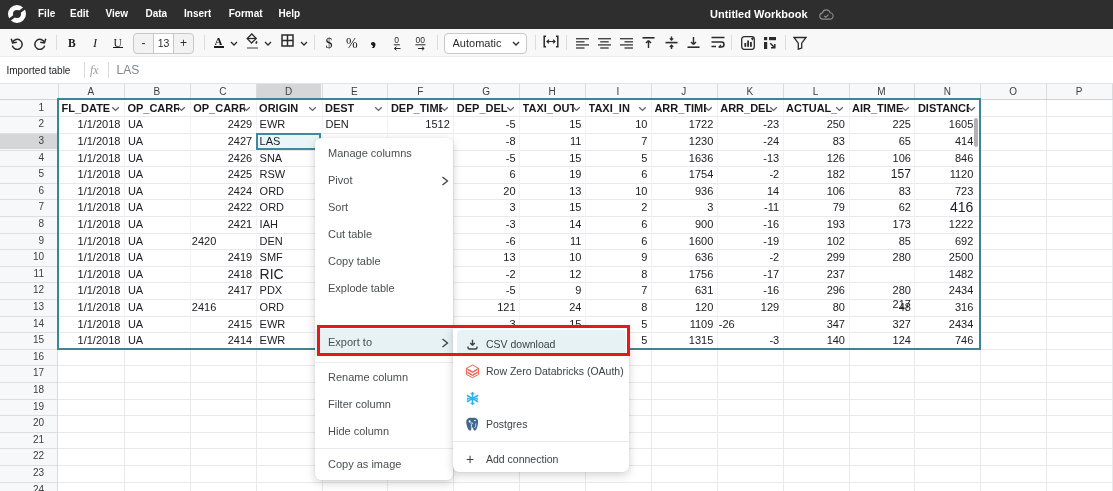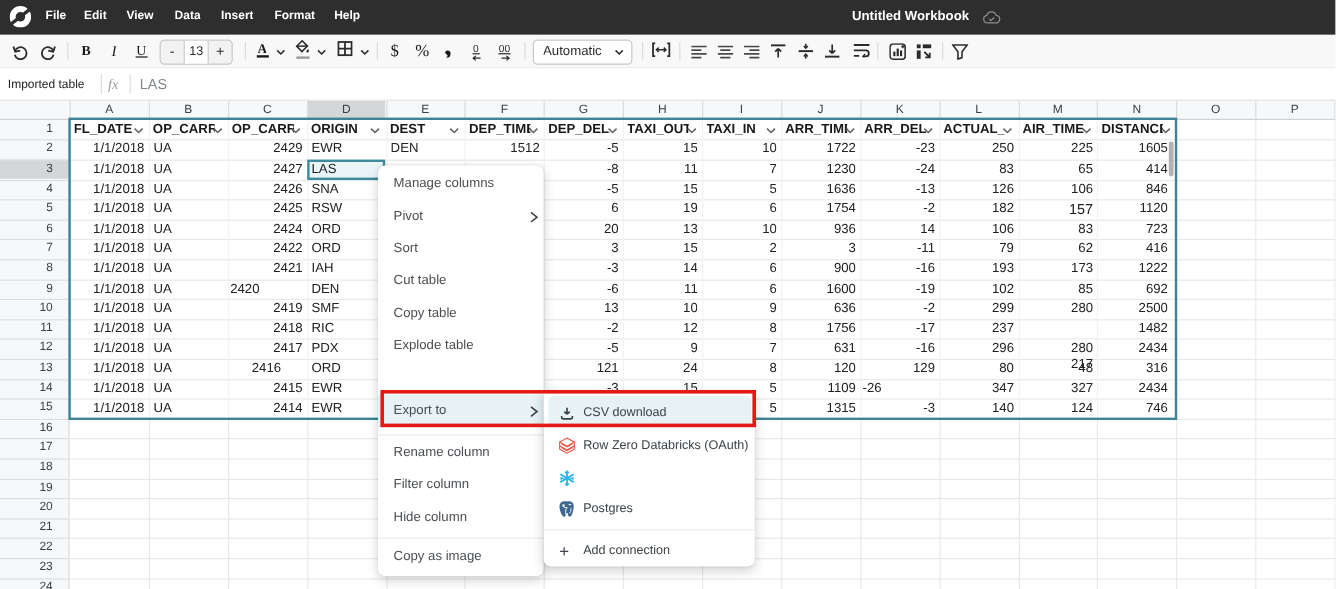--- a/index.html
+++ b/index.html
@@ -298,21 +298,21 @@
 <div class="abs ct" style="left:127.9px;top:199.3px;width:59.9px;height:16.6px;line-height:17.2px;font-size:11px;color:#202124;">UA</div>
 <div class="abs ct" style="left:191.8px;top:199.3px;width:60.4px;height:16.6px;line-height:17.2px;text-align:right;font-size:11px;color:#202124;">2422</div>
 <div class="abs ct" style="left:259.6px;top:199.3px;width:59.9px;height:16.6px;line-height:17.2px;font-size:11px;color:#202124;">ORD</div>
 <div class="abs ct" style="left:455.2px;top:199.3px;width:60.4px;height:16.6px;line-height:17.2px;text-align:right;font-size:11px;color:#202124;">3</div>
 <div class="abs ct" style="left:521.1px;top:199.3px;width:60.4px;height:16.6px;line-height:17.2px;text-align:right;font-size:11px;color:#202124;">15</div>
 <div class="abs ct" style="left:587.0px;top:199.3px;width:60.4px;height:16.6px;line-height:17.2px;text-align:right;font-size:11px;color:#202124;">2</div>
 <div class="abs ct" style="left:652.9px;top:199.3px;width:60.4px;height:16.6px;line-height:17.2px;text-align:right;font-size:11px;color:#202124;">3</div>
 <div class="abs ct" style="left:718.8px;top:199.3px;width:60.4px;height:16.6px;line-height:17.2px;text-align:right;font-size:11px;color:#202124;">-11</div>
 <div class="abs ct" style="left:784.6px;top:199.3px;width:60.4px;height:16.6px;line-height:17.2px;text-align:right;font-size:11px;color:#202124;">79</div>
 <div class="abs ct" style="left:850.5px;top:199.3px;width:60.4px;height:16.6px;line-height:17.2px;text-align:right;font-size:11px;color:#202124;">62</div>
-<div class="abs ct" style="left:916.4px;top:199.3px;width:56.9px;height:16.6px;line-height:17.2px;text-align:right;font-size:11px;color:#202124;">416</div>
+<div class="abs ct" style="left:916.4px;top:199.3px;width:56.9px;height:16.6px;line-height:17.2px;text-align:right;font-size:14px;color:#202124;">416</div>
 <div class="abs ct" style="left:60.0px;top:215.9px;width:60.4px;height:16.6px;line-height:17.2px;text-align:right;font-size:11px;color:#202124;">1/1/2018</div>
 <div class="abs ct" style="left:127.9px;top:215.9px;width:59.9px;height:16.6px;line-height:17.2px;font-size:11px;color:#202124;">UA</div>
 <div class="abs ct" style="left:191.8px;top:215.9px;width:60.4px;height:16.6px;line-height:17.2px;text-align:right;font-size:11px;color:#202124;">2421</div>
 <div class="abs ct" style="left:259.6px;top:215.9px;width:59.9px;height:16.6px;line-height:17.2px;font-size:11px;color:#202124;">IAH</div>
 <div class="abs ct" style="left:455.2px;top:215.9px;width:60.4px;height:16.6px;line-height:17.2px;text-align:right;font-size:11px;color:#202124;">-3</div>
 <div class="abs ct" style="left:521.1px;top:215.9px;width:60.4px;height:16.6px;line-height:17.2px;text-align:right;font-size:11px;color:#202124;">14</div>
 <div class="abs ct" style="left:587.0px;top:215.9px;width:60.4px;height:16.6px;line-height:17.2px;text-align:right;font-size:11px;color:#202124;">6</div>
 <div class="abs ct" style="left:652.9px;top:215.9px;width:60.4px;height:16.6px;line-height:17.2px;text-align:right;font-size:11px;color:#202124;">900</div>
 <div class="abs ct" style="left:718.8px;top:215.9px;width:60.4px;height:16.6px;line-height:17.2px;text-align:right;font-size:11px;color:#202124;">-16</div>
 <div class="abs ct" style="left:784.6px;top:215.9px;width:60.4px;height:16.6px;line-height:17.2px;text-align:right;font-size:11px;color:#202124;">193</div>
@@ -338,21 +338,21 @@
 <div class="abs ct" style="left:521.1px;top:249.1px;width:60.4px;height:16.6px;line-height:17.2px;text-align:right;font-size:11px;color:#202124;">10</div>
 <div class="abs ct" style="left:587.0px;top:249.1px;width:60.4px;height:16.6px;line-height:17.2px;text-align:right;font-size:11px;color:#202124;">9</div>
 <div class="abs ct" style="left:652.9px;top:249.1px;width:60.4px;height:16.6px;line-height:17.2px;text-align:right;font-size:11px;color:#202124;">636</div>
 <div class="abs ct" style="left:718.8px;top:249.1px;width:60.4px;height:16.6px;line-height:17.2px;text-align:right;font-size:11px;color:#202124;">-2</div>
 <div class="abs ct" style="left:784.6px;top:249.1px;width:60.4px;height:16.6px;line-height:17.2px;text-align:right;font-size:11px;color:#202124;">299</div>
 <div class="abs ct" style="left:850.5px;top:249.1px;width:60.4px;height:16.6px;line-height:17.2px;text-align:right;font-size:11px;color:#202124;">280</div>
 <div class="abs ct" style="left:916.4px;top:249.1px;width:56.9px;height:16.6px;line-height:17.2px;text-align:right;font-size:11px;color:#202124;">2500</div>
 <div class="abs ct" style="left:60.0px;top:265.7px;width:60.4px;height:16.6px;line-height:17.2px;text-align:right;font-size:11px;color:#202124;">1/1/2018</div>
 <div class="abs ct" style="left:127.9px;top:265.7px;width:59.9px;height:16.6px;line-height:17.2px;font-size:11px;color:#202124;">UA</div>
 <div class="abs ct" style="left:191.8px;top:265.7px;width:60.4px;height:16.6px;line-height:17.2px;text-align:right;font-size:11px;color:#202124;">2418</div>
-<div class="abs ct" style="left:259.6px;top:265.7px;width:59.9px;height:16.6px;line-height:17.2px;font-size:11px;color:#202124;">RIC</div>
+<div class="abs ct" style="left:259.6px;top:265.7px;width:59.9px;height:16.6px;line-height:17.2px;font-size:14px;color:#202124;">RIC</div>
 <div class="abs ct" style="left:455.2px;top:265.7px;width:60.4px;height:16.6px;line-height:17.2px;text-align:right;font-size:11px;color:#202124;">-2</div>
 <div class="abs ct" style="left:521.1px;top:265.7px;width:60.4px;height:16.6px;line-height:17.2px;text-align:right;font-size:11px;color:#202124;">12</div>
 <div class="abs ct" style="left:587.0px;top:265.7px;width:60.4px;height:16.6px;line-height:17.2px;text-align:right;font-size:11px;color:#202124;">8</div>
 <div class="abs ct" style="left:652.9px;top:265.7px;width:60.4px;height:16.6px;line-height:17.2px;text-align:right;font-size:11px;color:#202124;">1756</div>
 <div class="abs ct" style="left:718.8px;top:265.7px;width:60.4px;height:16.6px;line-height:17.2px;text-align:right;font-size:11px;color:#202124;">-17</div>
 <div class="abs ct" style="left:784.6px;top:265.7px;width:60.4px;height:16.6px;line-height:17.2px;text-align:right;font-size:11px;color:#202124;">237</div>
 <div class="abs ct" style="left:850.5px;top:265.7px;width:60.4px;height:16.6px;line-height:17.2px;text-align:right;font-size:11px;color:#202124;margin-top:30px;">217</div>
 <div class="abs ct" style="left:916.4px;top:265.7px;width:56.9px;height:16.6px;line-height:17.2px;text-align:right;font-size:11px;color:#202124;">1482</div>
 <div class="abs ct" style="left:60.0px;top:282.3px;width:60.4px;height:16.6px;line-height:17.2px;text-align:right;font-size:11px;color:#202124;">1/1/2018</div>
 <div class="abs ct" style="left:127.9px;top:282.3px;width:59.9px;height:16.6px;line-height:17.2px;font-size:11px;color:#202124;">UA</div>
@@ -361,21 +361,21 @@
 <div class="abs ct" style="left:455.2px;top:282.3px;width:60.4px;height:16.6px;line-height:17.2px;text-align:right;font-size:11px;color:#202124;">-5</div>
 <div class="abs ct" style="left:521.1px;top:282.3px;width:60.4px;height:16.6px;line-height:17.2px;text-align:right;font-size:11px;color:#202124;">9</div>
 <div class="abs ct" style="left:587.0px;top:282.3px;width:60.4px;height:16.6px;line-height:17.2px;text-align:right;font-size:11px;color:#202124;">7</div>
 <div class="abs ct" style="left:652.9px;top:282.3px;width:60.4px;height:16.6px;line-height:17.2px;text-align:right;font-size:11px;color:#202124;">631</div>
 <div class="abs ct" style="left:718.8px;top:282.3px;width:60.4px;height:16.6px;line-height:17.2px;text-align:right;font-size:11px;color:#202124;">-16</div>
 <div class="abs ct" style="left:784.6px;top:282.3px;width:60.4px;height:16.6px;line-height:17.2px;text-align:right;font-size:11px;color:#202124;">296</div>
 <div class="abs ct" style="left:850.5px;top:282.3px;width:60.4px;height:16.6px;line-height:17.2px;text-align:right;font-size:11px;color:#202124;">280</div>
 <div class="abs ct" style="left:916.4px;top:282.3px;width:56.9px;height:16.6px;line-height:17.2px;text-align:right;font-size:11px;color:#202124;">2434</div>
 <div class="abs ct" style="left:60.0px;top:298.9px;width:60.4px;height:16.6px;line-height:17.2px;text-align:right;font-size:11px;color:#202124;">1/1/2018</div>
 <div class="abs ct" style="left:127.9px;top:298.9px;width:59.9px;height:16.6px;line-height:17.2px;font-size:11px;color:#202124;">UA</div>
-<div class="abs ct" style="left:191.8px;top:298.9px;width:60.4px;height:16.6px;line-height:17.2px;text-align:center;font-size:11px;color:#202124;">2416</div>
+<div class="abs ct" style="left:191.8px;top:298.9px;width:60.4px;height:16.6px;line-height:17.2px;text-align:left;font-size:11px;color:#202124;">2416</div>
 <div class="abs ct" style="left:259.6px;top:298.9px;width:59.9px;height:16.6px;line-height:17.2px;font-size:11px;color:#202124;">ORD</div>
 <div class="abs ct" style="left:455.2px;top:298.9px;width:60.4px;height:16.6px;line-height:17.2px;text-align:right;font-size:11px;color:#202124;">121</div>
 <div class="abs ct" style="left:521.1px;top:298.9px;width:60.4px;height:16.6px;line-height:17.2px;text-align:right;font-size:11px;color:#202124;">24</div>
 <div class="abs ct" style="left:587.0px;top:298.9px;width:60.4px;height:16.6px;line-height:17.2px;text-align:right;font-size:11px;color:#202124;">8</div>
 <div class="abs ct" style="left:652.9px;top:298.9px;width:60.4px;height:16.6px;line-height:17.2px;text-align:right;font-size:11px;color:#202124;">120</div>
 <div class="abs ct" style="left:718.8px;top:298.9px;width:60.4px;height:16.6px;line-height:17.2px;text-align:right;font-size:11px;color:#202124;">129</div>
 <div class="abs ct" style="left:784.6px;top:298.9px;width:60.4px;height:16.6px;line-height:17.2px;text-align:right;font-size:11px;color:#202124;">80</div>
 <div class="abs ct" style="left:850.5px;top:298.9px;width:60.4px;height:16.6px;line-height:17.2px;text-align:right;font-size:11px;color:#202124;">48</div>
 <div class="abs ct" style="left:916.4px;top:298.9px;width:56.9px;height:16.6px;line-height:17.2px;text-align:right;font-size:11px;color:#202124;">316</div>
 <div class="abs ct" style="left:60.0px;top:315.5px;width:60.4px;height:16.6px;line-height:17.2px;text-align:right;font-size:11px;color:#202124;">1/1/2018</div>

